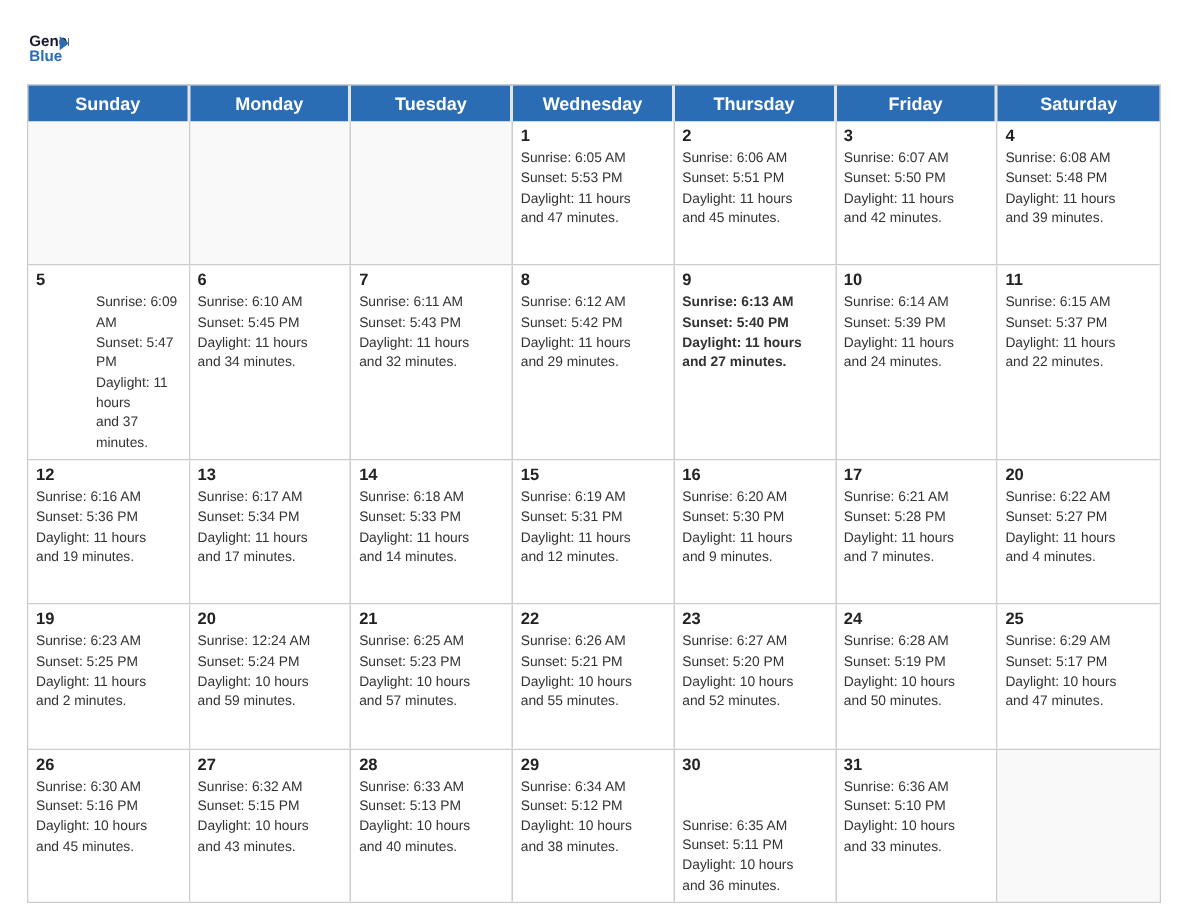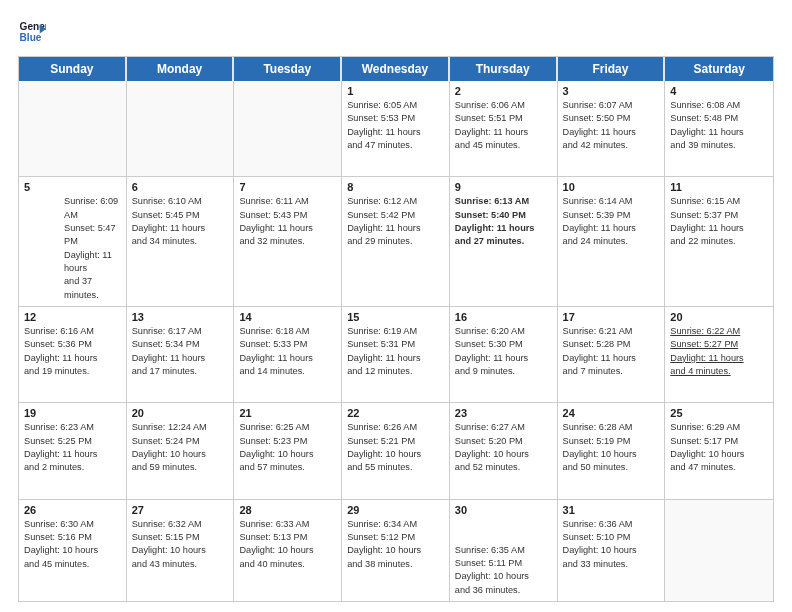--- a/index.html
+++ b/index.html
@@ -249,21 +249,21 @@
           </div>
           <div class="cal-cell">
             <div class="day-num">17</div>
             <div class="cell-text" style="white-space: pre-line;">Sunrise: 6:21 AM
 Sunset: 5:28 PM
 Daylight: 11 hours
 and 7 minutes.</div>
           </div>
           <div class="cal-cell">
             <div class="day-num">20</div>
-            <div class="cell-text" style="white-space: pre-line; text-decoration: underline;">Sunrise: 6:22 AM
+            <div class="cell-text" style="white-space: pre-line;">Sunrise: 6:22 AM
 Sunset: 5:27 PM
 Daylight: 11 hours
 and 4 minutes.</div>
           </div>
         </div>
         <div class="cal-row">
           <div class="cal-cell">
             <div class="day-num">19</div>
             <div class="cell-text" style="white-space: pre-line;">Sunrise: 6:23 AM
 Sunset: 5:25 PM

